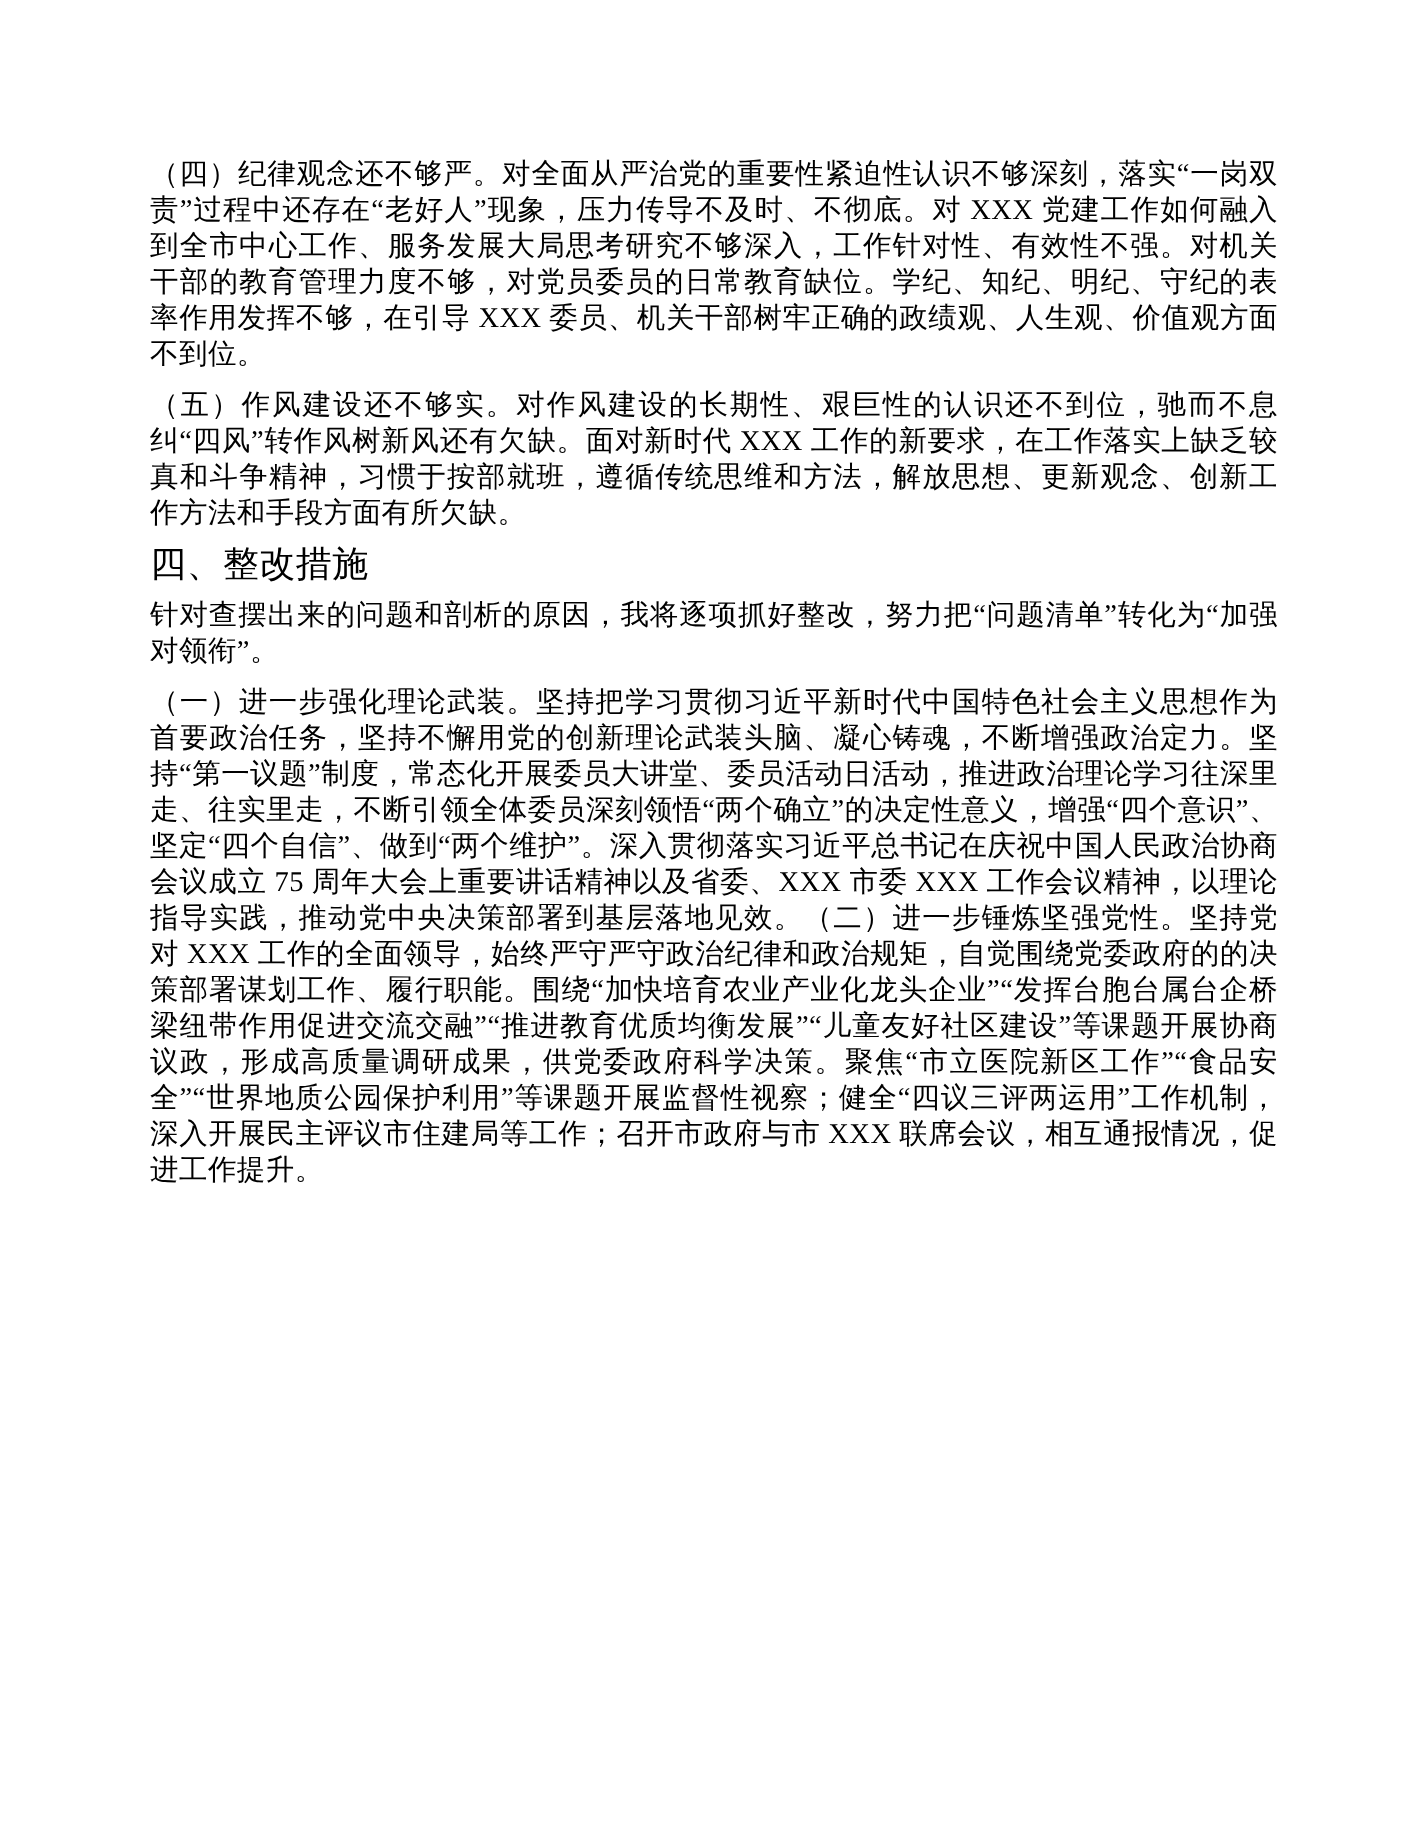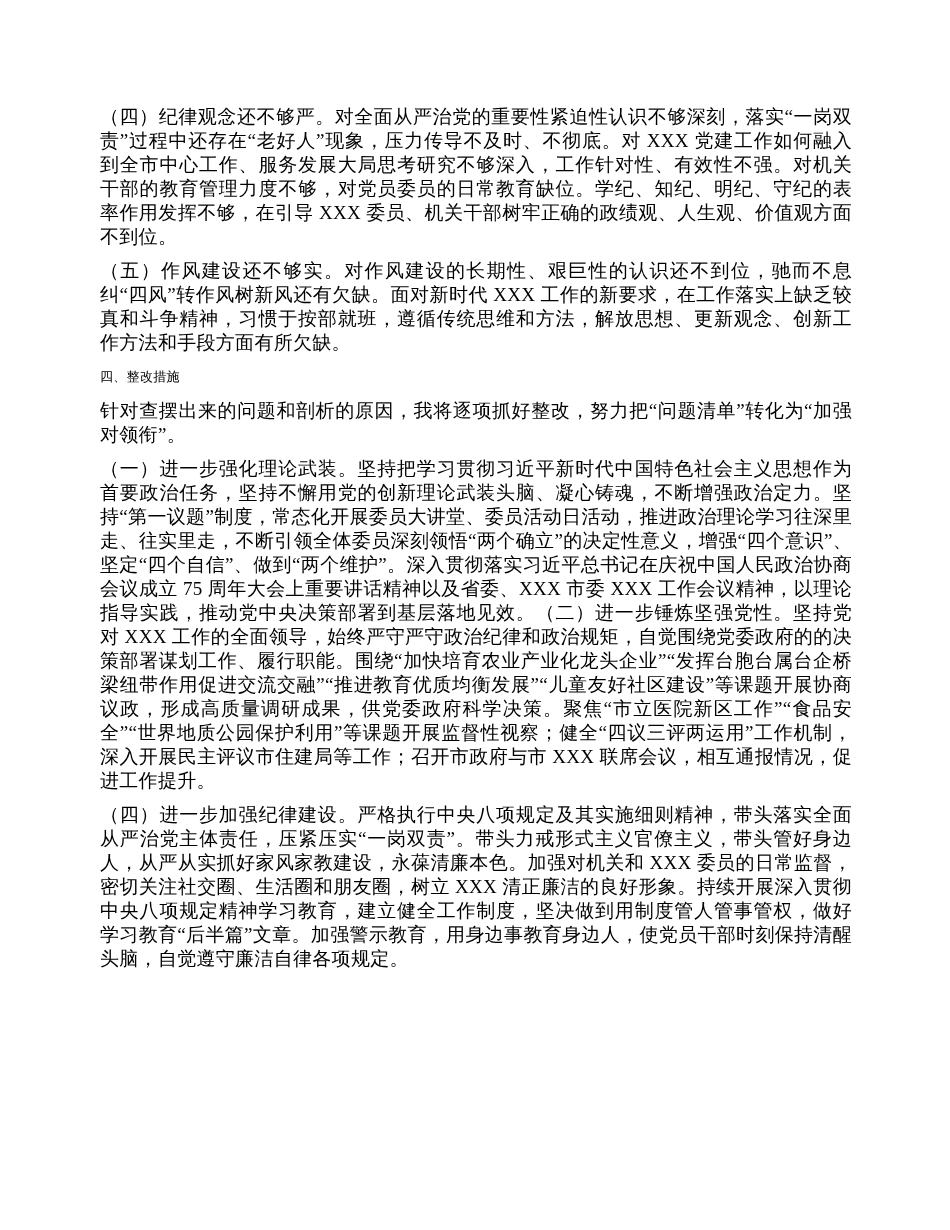--- a/index.html
+++ b/index.html
@@ -27,21 +27,21 @@
     text-align: justify;
     text-justify: inter-ideograph;
     letter-spacing: 0.3px;
   }
   .content p {
     margin: 0 0 10px 0;
     font-weight: 400;
   }
   .content h2 {
     margin: 0 0 10px 0;
-    font-size: 13px;
+    font-size: 24px;
     line-height: 24px;
     font-weight: 400;
   }
 </style>
 </head>
 <body>
 
 <div class="page">
   <div class="content">
 
@@ -49,17 +49,16 @@
 
     <p>（五）作风建设还不够实。对作风建设的长期性、艰巨性的认识还不到位，驰而不息纠“四风”转作风树新风还有欠缺。面对新时代 XXX 工作的新要求，在工作落实上缺乏较真和斗争精神，习惯于按部就班，遵循传统思维和方法，解放思想、更新观念、创新工作方法和手段方面有所欠缺。</p>
 
     <h2>四、整改措施</h2>
 
     <p>针对查摆出来的问题和剖析的原因，我将逐项抓好整改，努力把“问题清单”转化为“加强对领衔”。</p>
 
     <p>（一）进一步强化理论武装。坚持把学习贯彻习近平新时代中国特色社会主义思想作为首要政治任务，坚持不懈用党的创新理论武装头脑、凝心铸魂，不断增强政治定力。坚持“第一议题”制度，常态化开展委员大讲堂、委员活动日活动，推进政治理论学习往深里走、往实里走，不断引领全体委员深刻领悟“两个确立”的决定性意义，增强“四个意识”、坚定“四个自信”、做到“两个维护”。深入贯彻落实习近平总书记在庆祝中国人民政治协商会议成立 75 周年大会上重要讲话精神以及省委、XXX 市委 XXX 工作会议精神，以理论指导实践，推动党中央决策部署到基层落地见效。（二）进一步锤炼坚强党性。坚持党对 XXX 工作的全面领导，始终严守严守政治纪律和政治规矩，自觉围绕党委政府的的决策部署谋划工作、履行职能。围绕“加快培育农业产业化龙头企业”“发挥台胞台属台企桥梁纽带作用促进交流交融”“推进教育优质均衡发展”“儿童友好社区建设”等课题开展协商议政，形成高质量调研成果，供党委政府科学决策。聚焦“市立医院新区工作”“食品安全”“世界地质公园保护利用”等课题开展监督性视察；健全“四议三评两运用”工作机制，深入开展民主评议市住建局等工作；召开市政府与市 XXX 联席会议，相互通报情况，促进工作提升。</p>
 
 
-    <p>（四）进一步加强纪律建设。严格执行中央八项规定及其实施细则精神，带头落实全面从严治党主体责任，压紧压实“一岗双责”。带头力戒形式主义官僚主义，带头管好身边人，从严从实抓好家风家教建设，永葆清廉本色。加强对机关和 XXX 委员的日常监督，密切关注社交圈、生活圈和朋友圈，树立 XXX 清正廉洁的良好形象。持续开展深入贯彻中央八项规定精神学习教育，建立健全工作制度，坚决做到用制度管人管事管权，做好学习教育“后半篇”文章。加强警示教育，用身边事教育身边人，使党员干部时刻保持清醒头脑，自觉遵守廉洁自律各项规定。</p>
 
 
   </div>
 </div>
 
 </body></html>

